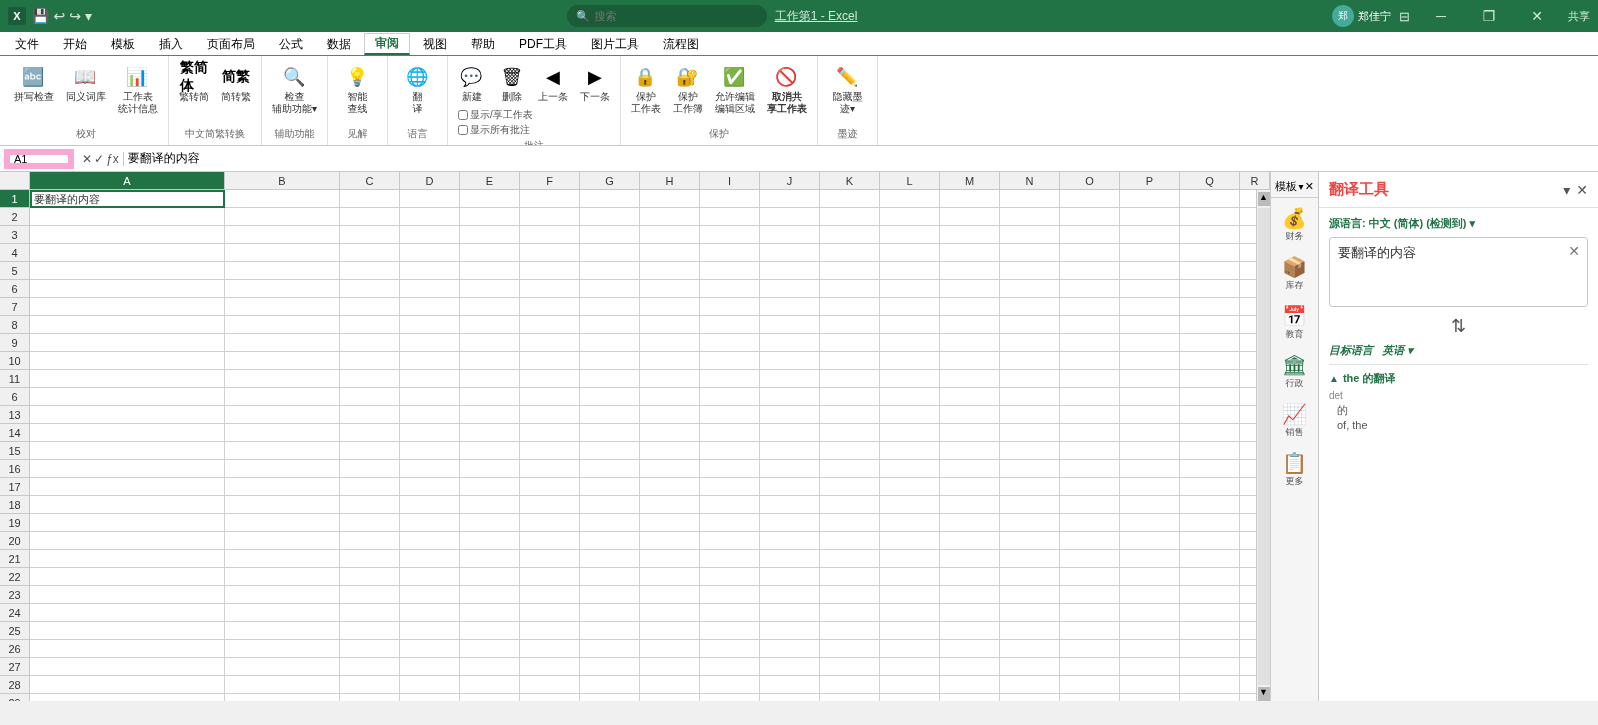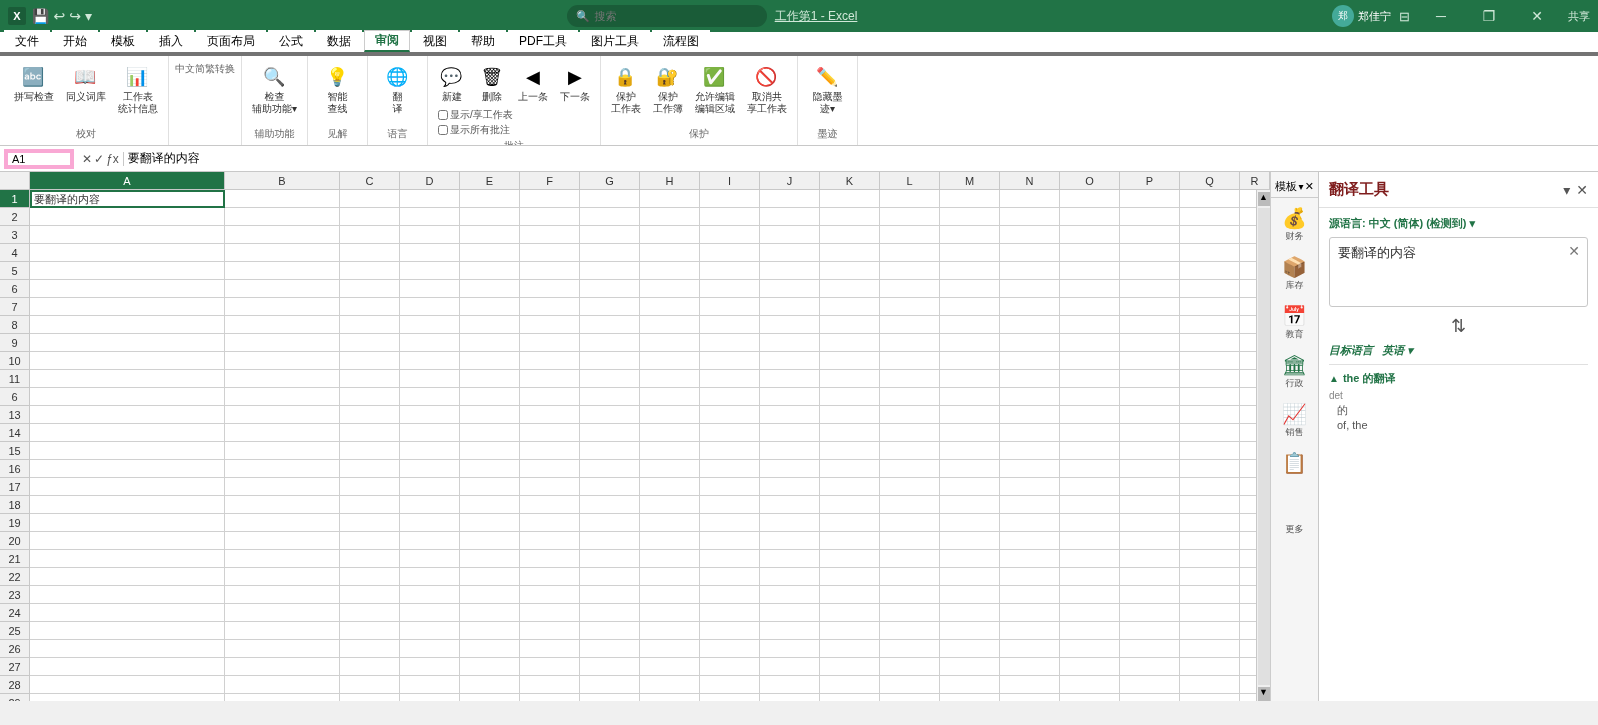--- a/index.html
+++ b/index.html
@@ -32,21 +32,21 @@
     .user-info { display: flex; align-items: center; gap: 4px; font-size: 11px; cursor: pointer; }
     .avatar { width: 22px; height: 22px; border-radius: 50%; background: #4a9; display: flex; align-items: center; justify-content: center; font-size: 10px; color: white; }
 
     
     .ribbon-tabs {
       height: 24px;
       background: #fff;
       display: flex;
       align-items: flex-end;
       padding: 0 4px;
-      border-bottom: 4px solid #737373;
+      border-bottom: 1px solid #737373;
     }
     .ribbon-tab {
       padding: 2px 10px;
       font-size: 12px;
       cursor: pointer;
       border-top: 1px solid transparent;
       border-left: 1px solid transparent;
       border-right: 1px solid transparent;
       height: 22px;
       display: flex;
@@ -119,21 +119,21 @@
       background: #fff;
       border-bottom: 1px solid #c8c8c8;
       display: flex;
       align-items: center;
       padding: 0 4px;
       gap: 4px;
     }
     .name-box {
       width: 70px;
       height: 20px;
-      border: 4px solid #f9a8d4;
+      border: 6px solid #f9a8d4;
       font-size: 11px;
       padding: 1px 4px;
       display: flex;
       align-items: center;
     }
     .formula-icons {
       display: flex;
       gap: 2px;
       align-items: center;
       padding: 0 4px;
@@ -251,21 +251,21 @@
     .trans-header {
       display: flex;
       align-items: center;
       justify-content: space-between;
       padding: 8px 10px;
       border-bottom: 1px solid #e0e0e0;
     }
     .trans-title {
       font-size: 15px;
       font-weight: bold;
-      color: #7f1d1d;
+      color: #ef4444;
     }
     .trans-header-icons { display: flex; gap: 6px; align-items: center; }
     .trans-icon { font-size: 14px; cursor: pointer; color: #555; }
     .trans-body { padding: 8px 10px; flex: 1; overflow-y: auto; }
     .trans-source-lang {
       font-size: 11px;
       color: #555;
       margin-bottom: 6px;
     }
     .trans-source-lang span { color: #217346; font-weight: bold; }
@@ -443,20 +443,30 @@
       </div>
       <div class="ribbon-btn">
         <div class="ribbon-btn-icon">📊</div>
         <div class="ribbon-btn-label" style="white-space:pre-line;">工作表<br>统计信息</div>
       </div>
     </div>
     <div class="ribbon-group-label">校对</div>
   </div>
 
   <div class="ribbon-group">
+    <div class="ribbon-group-content">
+      <div class="ribbon-btn">
+        <div class="ribbon-btn-icon" style="font-weight:bold; font-size:14px;">繁简体</div>
+        <div class="ribbon-btn-label">繁转简</div>
+      </div>
+      <div class="ribbon-btn">
+        <div class="ribbon-btn-icon" style="font-weight:bold; font-size:14px;">简繁</div>
+        <div class="ribbon-btn-label">简转繁</div>
+      </div>
+    </div>
     <div class="ribbon-group-label">中文简繁转换</div>
   </div>
 
   <div class="ribbon-group">
     <div class="ribbon-group-content">
       <div class="ribbon-btn">
         <div class="ribbon-btn-icon">🔍</div>
         <div class="ribbon-btn-label" style="white-space:pre-line;">检查<br>辅助功能▾</div>
       </div>
     </div>
@@ -528,21 +538,21 @@
       <div class="ribbon-btn">
         <div class="ribbon-btn-icon">🔐</div>
         <div class="ribbon-btn-label" style="white-space:pre-line;">保护<br>工作簿</div>
       </div>
       <div class="ribbon-btn">
         <div class="ribbon-btn-icon">✅</div>
         <div class="ribbon-btn-label" style="white-space:pre-line;">允许编辑<br>编辑区域</div>
       </div>
       <div class="ribbon-btn">
         <div class="ribbon-btn-icon">🚫</div>
-        <div class="ribbon-btn-label" style="white-space:pre-line;">取消共<br>享工作表</div>
+        <div class="ribbon-btn-label" style="white-space:pre-line;font-weight:bold;">取消共<br>享工作表</div>
       </div>
     </div>
     <div class="ribbon-group-label">保护</div>
   </div>
 
   <div class="ribbon-group">
     <div class="ribbon-group-content">
       <div class="ribbon-btn">
         <div class="ribbon-btn-icon">✏️</div>
         <div class="ribbon-btn-label" style="white-space:pre-line;">隐藏墨<br>迹▾</div>
@@ -1232,21 +1242,21 @@
     <div class="template-side-item">
       <div class="icon" style="font-size:20px; color:#217346;">🏛</div>
       <div class="label" style="font-size:9px; color:#555;">行政</div>
     </div>
     <div class="template-side-item">
       <div class="icon" style="font-size:20px; color:#217346;">📈</div>
       <div class="label" style="font-size:9px; color:#555;">销售</div>
     </div>
     <div class="template-side-item">
       <div class="icon" style="font-size:20px; color:#217346;">📋</div>
-      <div class="label" style="font-size:9px; color:#555;margin-top:48px;">更多</div>
+      <div class="label" style="font-size:9px; color:#555;">更多</div>
     </div>
   </div>
 
   <div class="translation-panel">
     <div class="trans-header">
       <span class="trans-title">翻译工具</span>
       <div class="trans-header-icons">
         <span class="trans-icon">▾</span>
         <span class="trans-icon">✕</span>
       </div>

